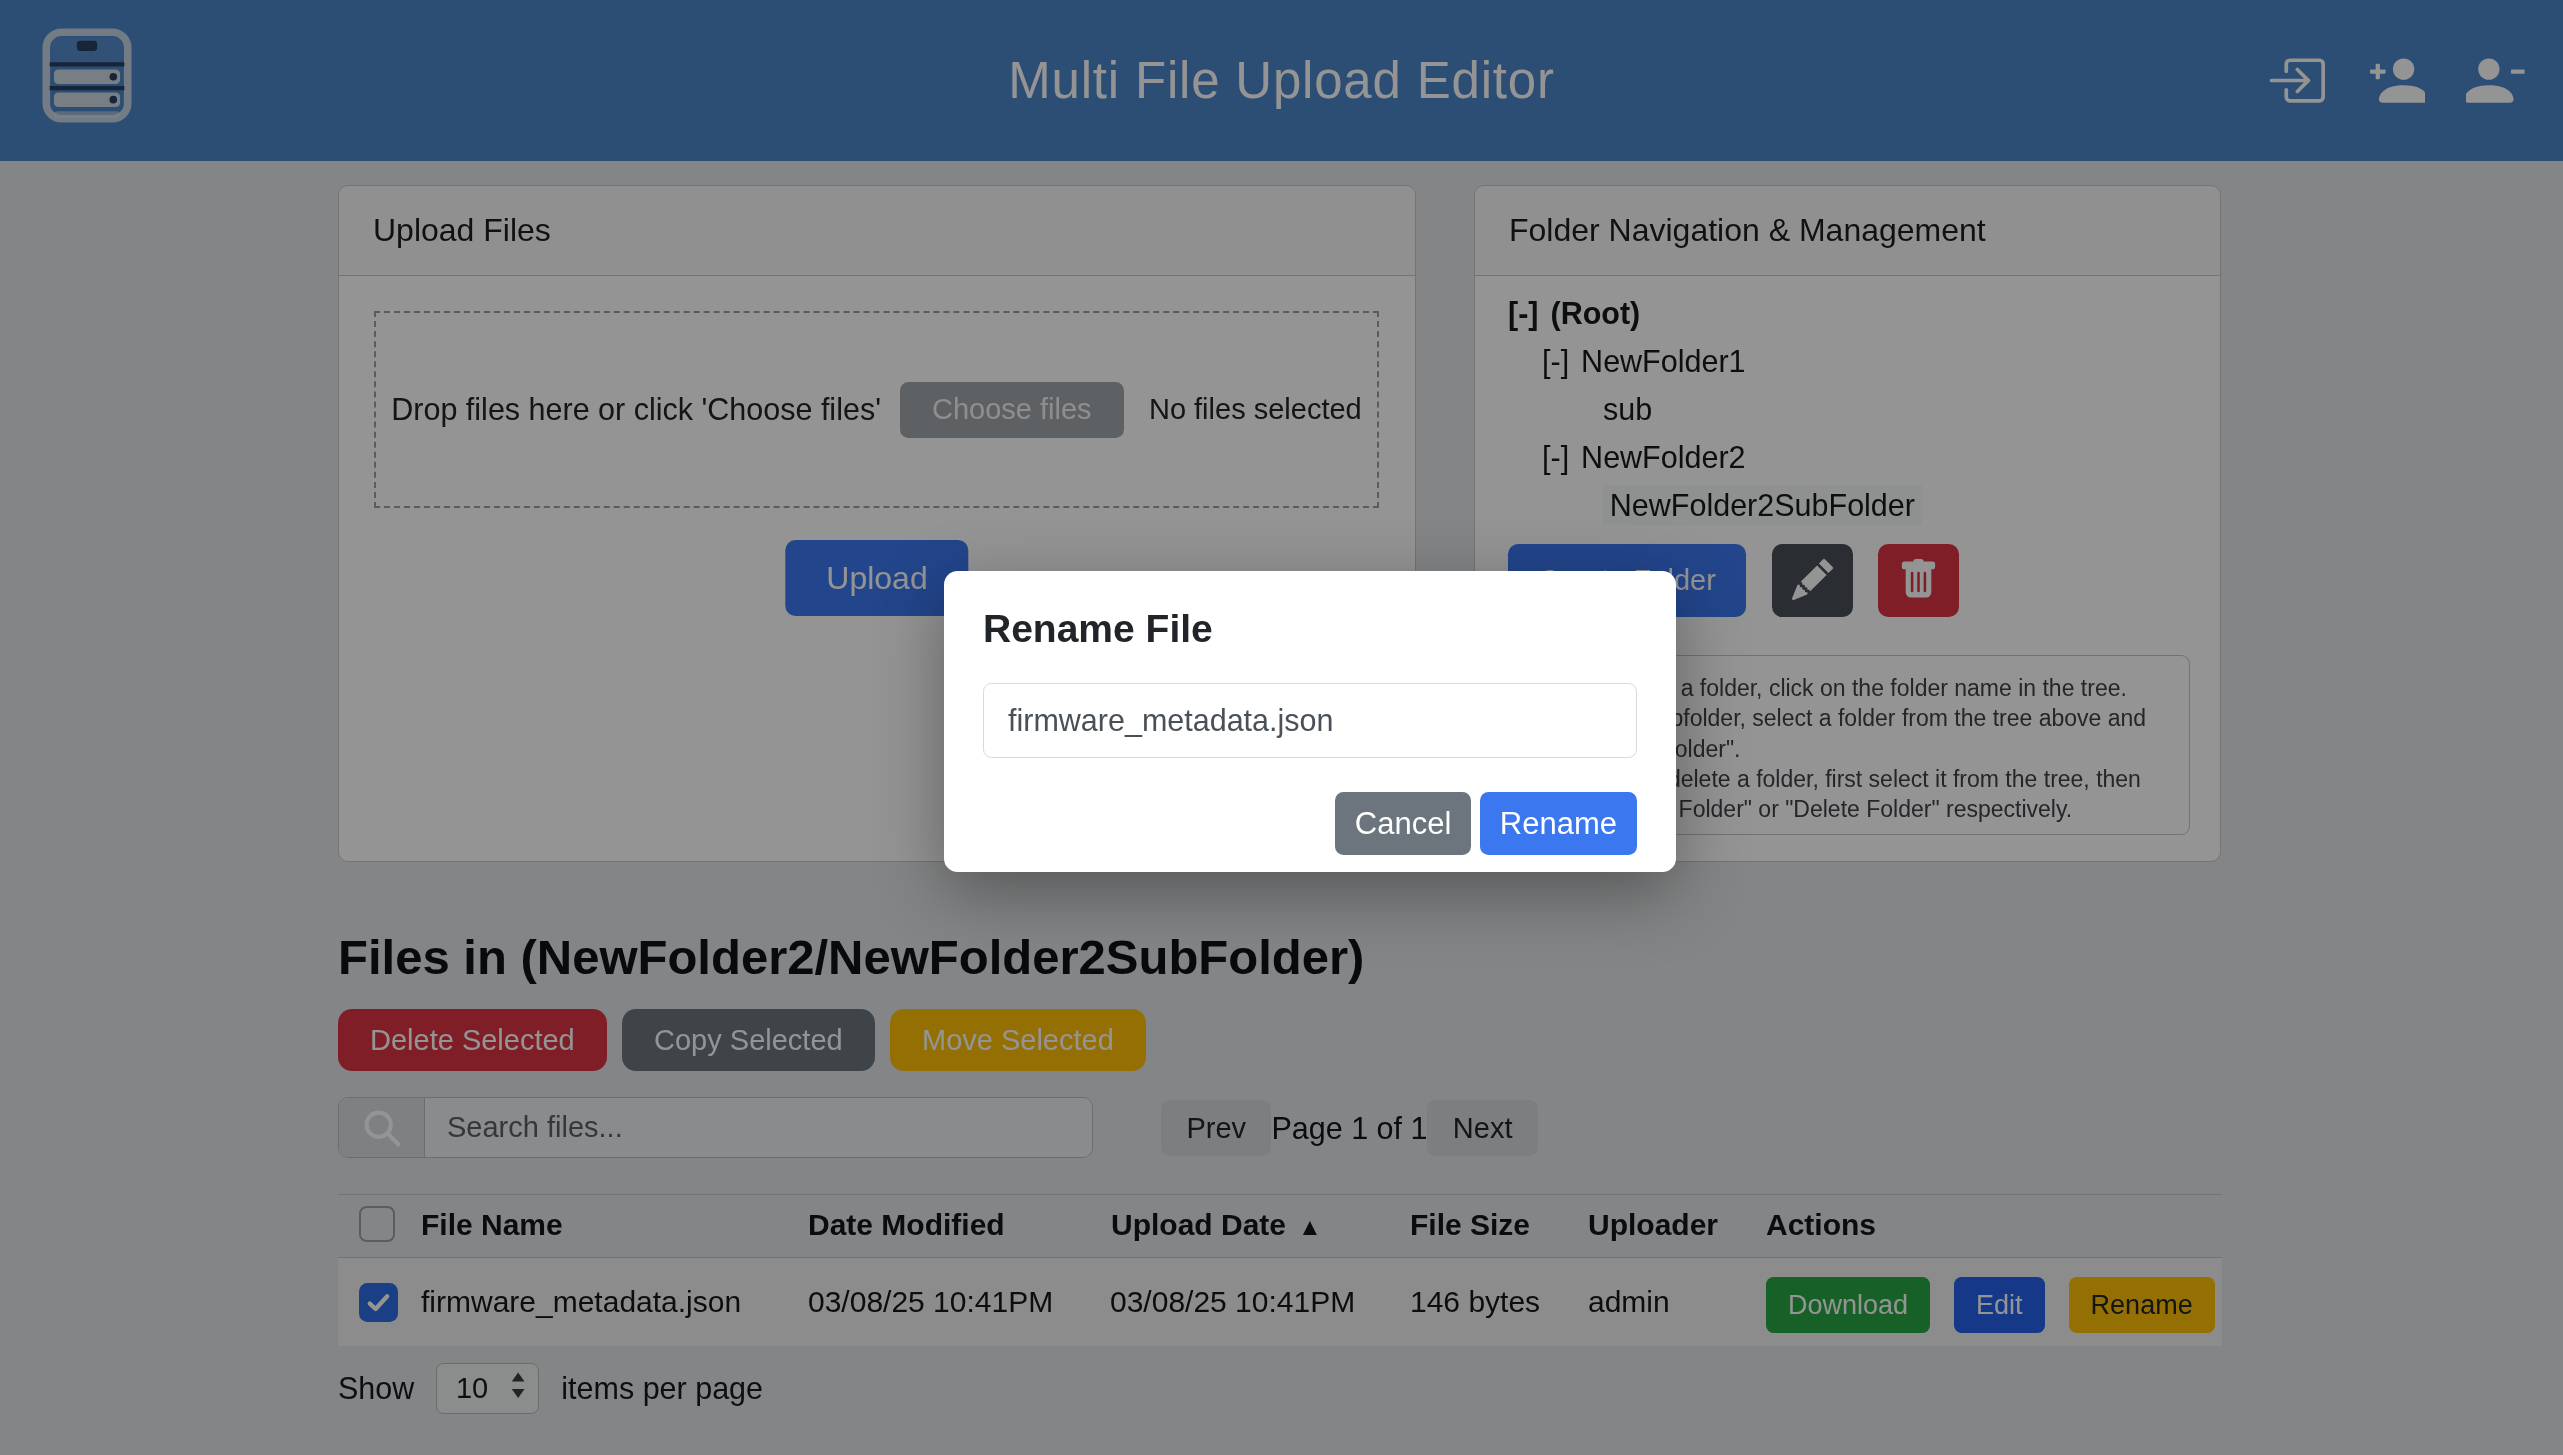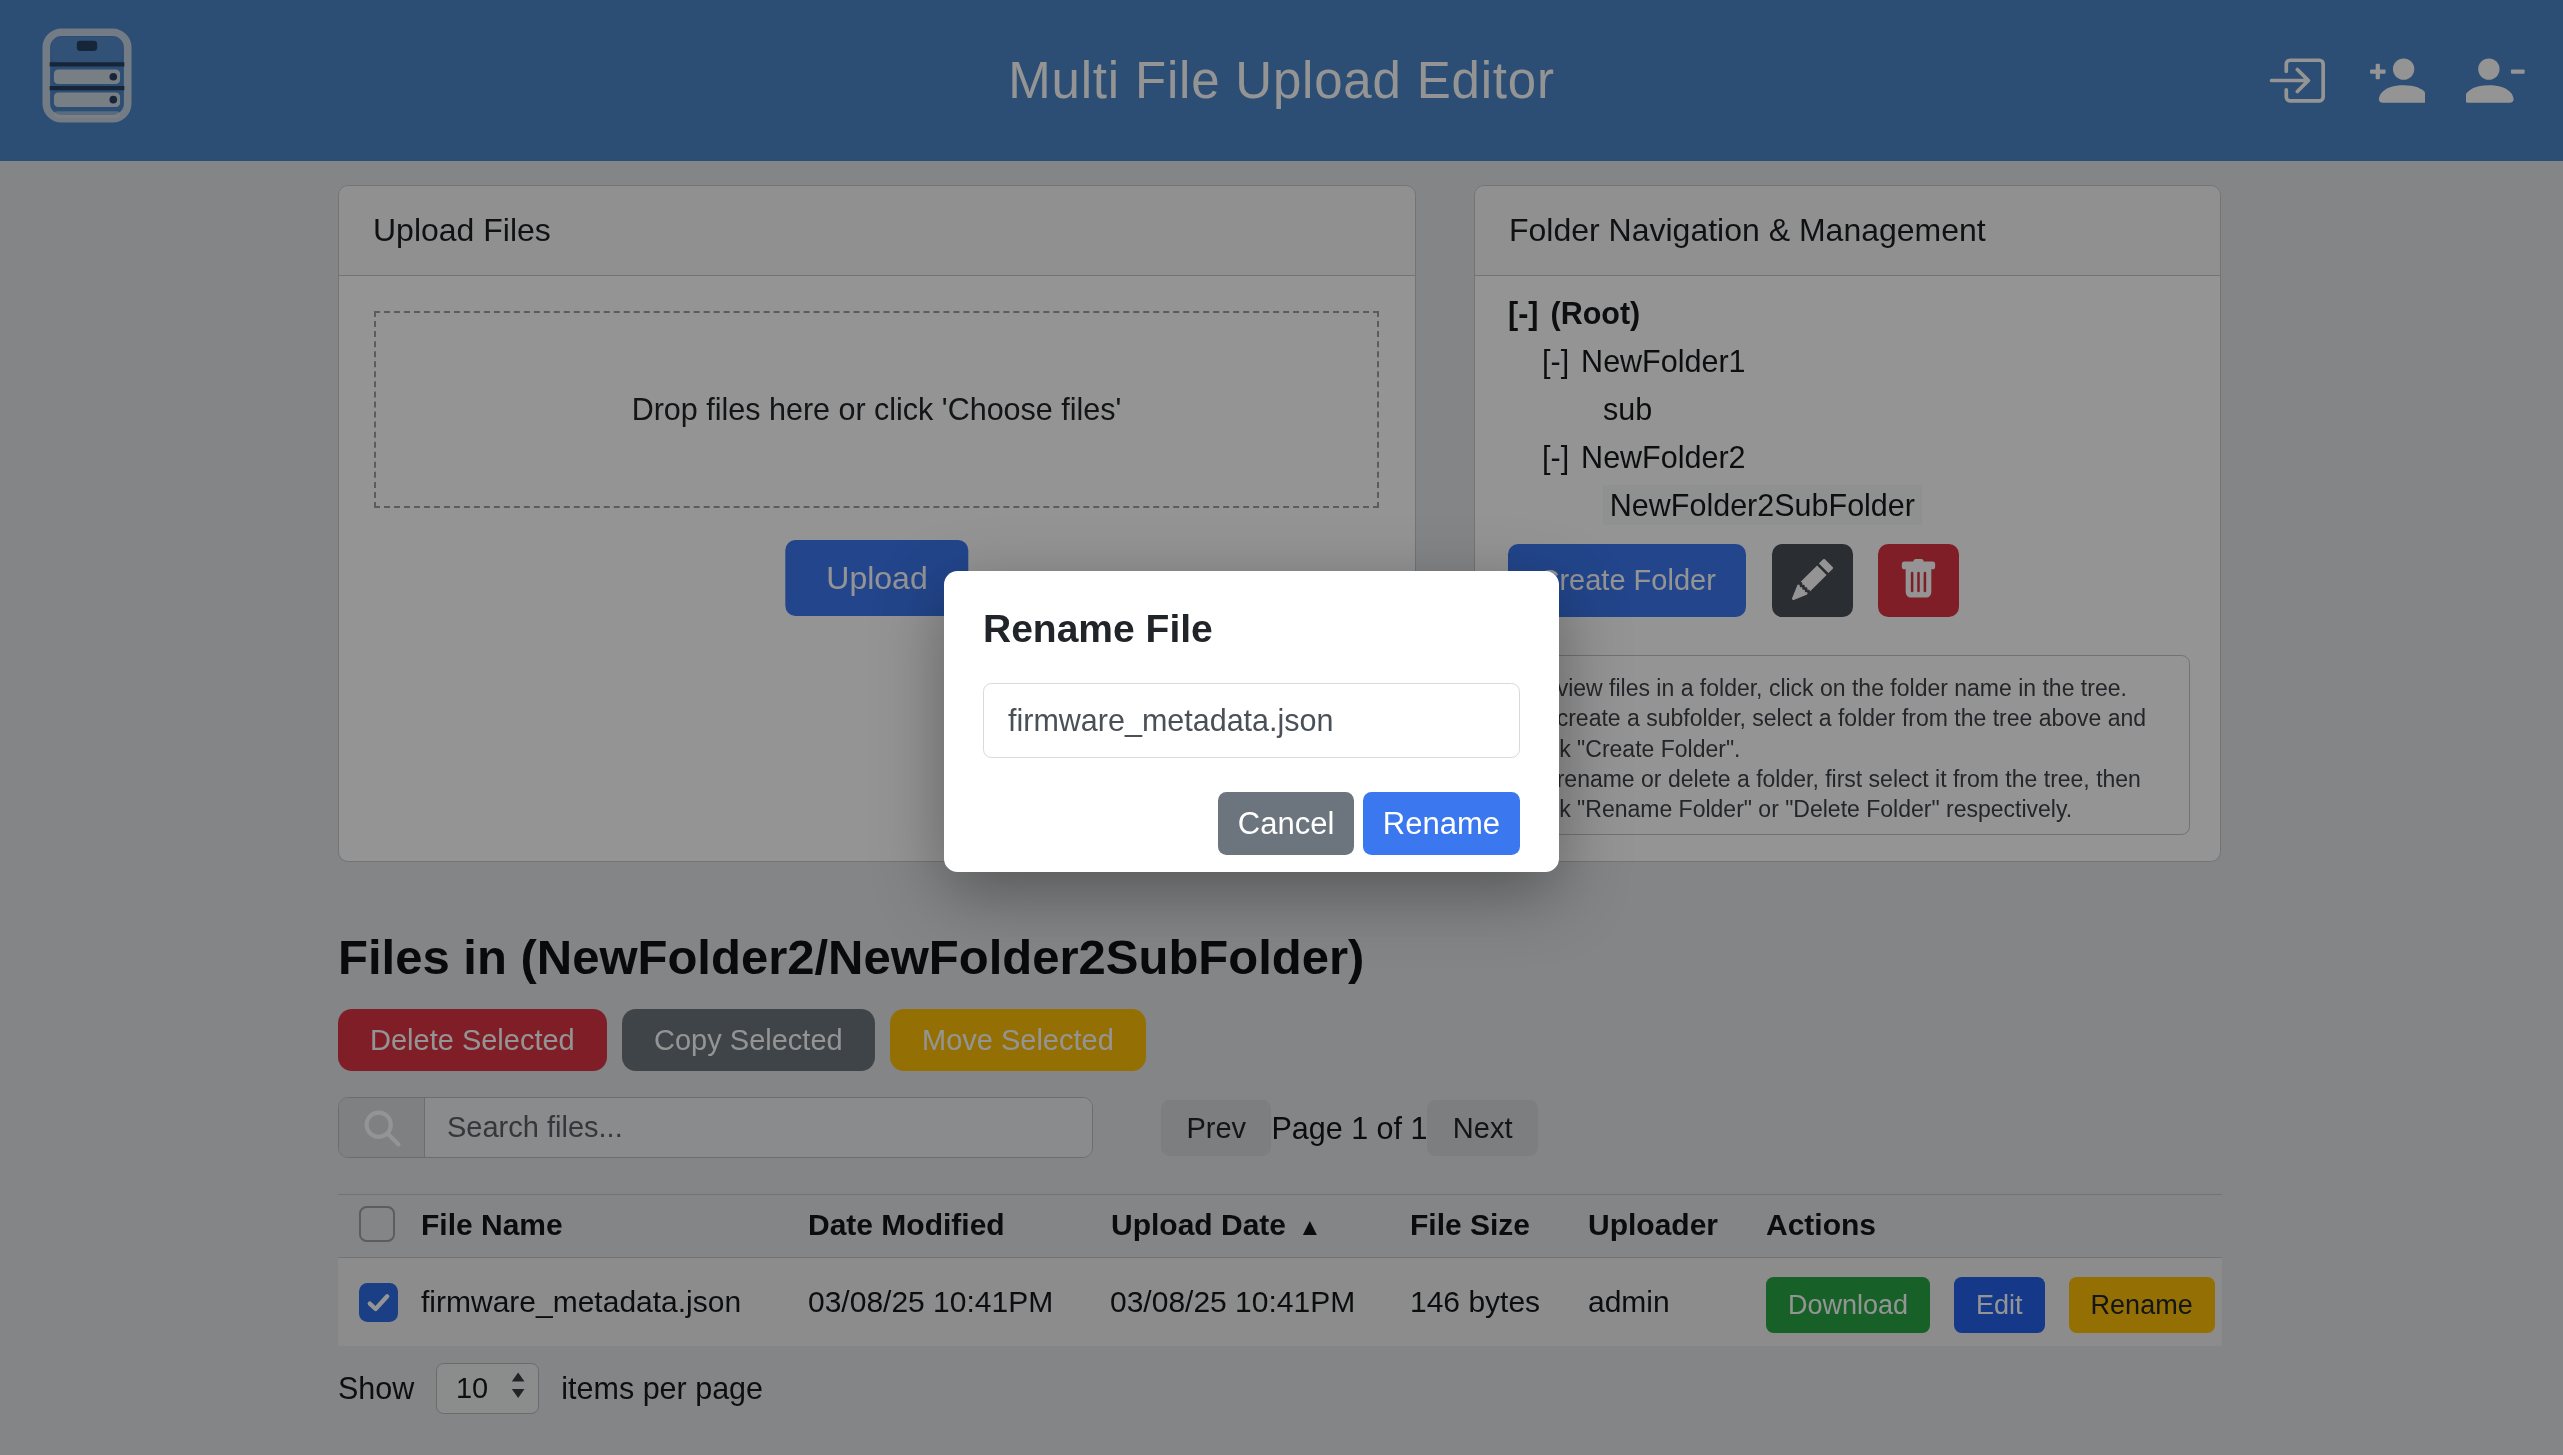--- a/index.html
+++ b/index.html
@@ -85,21 +85,21 @@
   .btn-download{background:#28a745;color:#fff;}
   .btn-edit{background:#2563eb;color:#fff;}
   .btn-rename-row{background:#ffc107;color:#212529;}
   
   .page-size-row{position:absolute;left:338px;top:1363px;display:flex;align-items:center;gap:22px;font-size:30.5px;color:#17191c;}
   .page-size-select{width:103px;height:51px;box-sizing:border-box;background:#eff1f2;
     border:1.7px solid #b5b8bb;border-radius:7.6px;display:flex;align-items:center;
     justify-content:space-between;padding:0 10.2px 0 18.7px;font-size:29px;color:#17191c;cursor:pointer;}
   
   .overlay{position:absolute;left:0;top:0;width:2563px;height:1456px;background:rgba(0,0,0,0.42);z-index:50;}
-  .modal{position:absolute;left:944px;top:571px;width:615px;height:301px;background:#ffffff;
+  .modal{position:absolute;left:944px;top:571px;width:732px;height:301px;background:#ffffff;
     border-radius:13.6px;box-shadow:0 21px 68px rgba(0,0,0,0.35);z-index:60;box-sizing:border-box;padding:36px 39px;}
   .modal-title{font-size:39px;font-weight:700;color:#212529;}
   .modal-input{margin-top:32px;width:100%;height:75px;box-sizing:border-box;background:#fff;
     border:1.7px solid #d6d9dd;border-radius:8.5px;font-size:30.5px;color:#495057;padding:0 24px;outline:none;}
   .modal-actions{display:flex;justify-content:flex-end;gap:8.5px;margin-top:34px;}
   .modal-actions button{height:63px;border:none;border-radius:8.5px;font-size:31px;color:#fff;
     padding:0 20px;display:flex;align-items:center;cursor:pointer;}
   .btn-cancel{background:#6c757d;}
   .btn-rename{background:#3b78f0;}
 </style>
@@ -144,20 +144,24 @@
         <rect x="12.2" y="5.0" width="3.7" height="1.15" rx="0.25"></rect>
       </svg>
     </span>
   </div>
 </div>
 
 <div class="card card-upload">
   <div class="card-hd">Upload Files</div>
   <div class="dropzone">
     <div class="drop-text">Drop files here or click 'Choose files'</div>
+    <div class="choose-row">
+      <button class="btn-choose">Choose files</button>
+      <span class="no-files">No files selected</span>
+    </div>
   </div>
   <button class="btn-upload">Upload</button>
 </div>
 
 <div class="card card-folder">
   <div class="card-hd">Folder Navigation &amp; Management</div>
   <div class="tree">
     <div class="tree-row ind-0 bold">
       <span class="tree-prefix">[-]</span>
       <span class="tree-label">(Root)</span>

